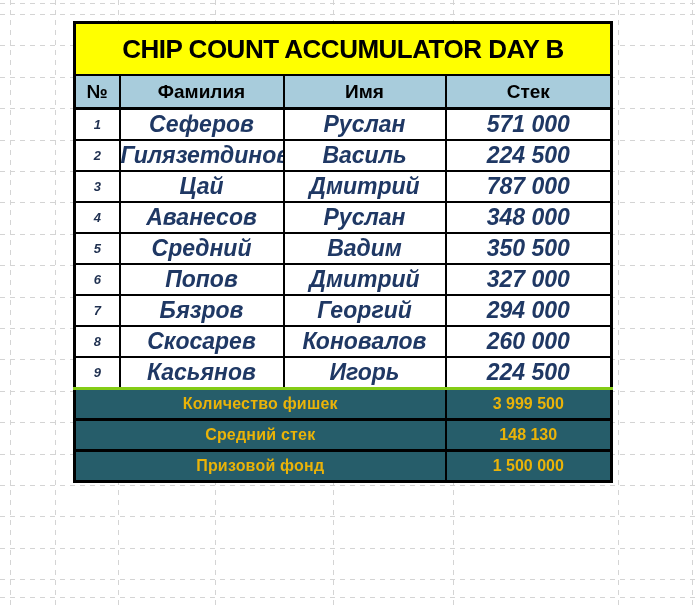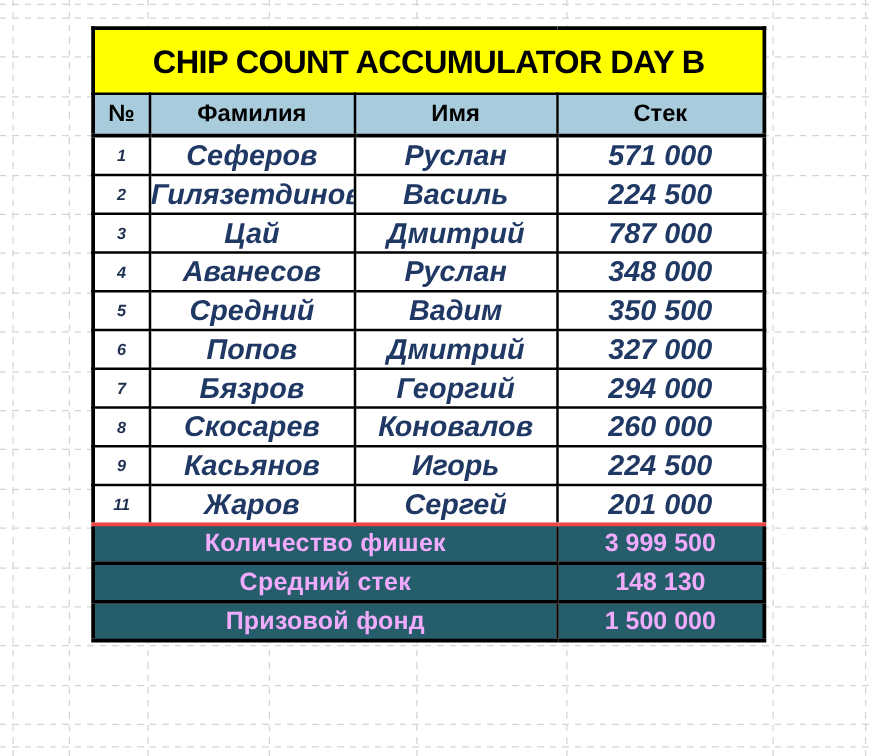--- a/index.html
+++ b/index.html
@@ -43,22 +43,22 @@
   }
   
   .data-row td{
     background:#ffffff;height:29px;
     font-weight:bold;font-style:italic;color:#1F3864;font-size:23px;
   }
   .data-row td.rank{font-size:13px;color:#1F3050;}
   
   .summary-row td{
     background:#265D6A;height:28px;
-    font-weight:bold;color:#f0abfc;font-size:20px;
-    border-top:3px solid #ef4444;border-bottom:3px solid #000;
+    font-weight:bold;color:#eab308;font-size:16px;
+    border-top:3px solid #84cc16;border-bottom:3px solid #000;
   }
   .summary-row td.sum-label{letter-spacing:0.2px;}
 </style>
 </head>
 <body>
 
 <div id="gridlines">
     <div class="gridline-h" style="top: 3px;"></div>
     <div class="gridline-h" style="top: 597px;"></div>
     <div class="gridline-h" style="top: 14px;"></div>
@@ -156,26 +156,20 @@
       <td>Скосарев</td>
       <td>Коновалов</td>
       <td>260 000</td>
     </tr>
     <tr class="data-row">
       <td class="rank">9</td>
       <td>Касьянов</td>
       <td>Игорь</td>
       <td>224 500</td>
     </tr>
-    <tr class="data-row">
-      <td class="rank">11</td>
-      <td>Жаров</td>
-      <td>Сергей</td>
-      <td>201 000</td>
-    </tr>
   </tbody>
   <tfoot>
     <tr class="summary-row">
       <td colspan="3" class="sum-label">Количество фишек</td>
       <td class="sum-value">3 999 500</td>
     </tr>
     <tr class="summary-row">
       <td colspan="3" class="sum-label">Средний стек</td>
       <td class="sum-value">148 130</td>
     </tr>

